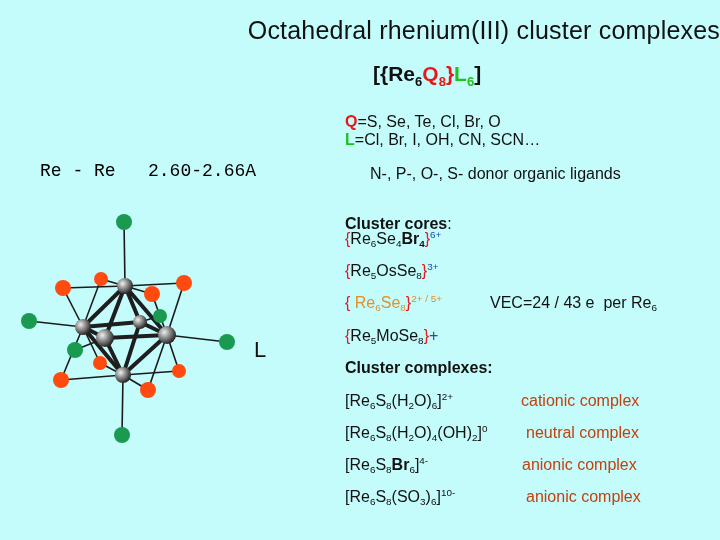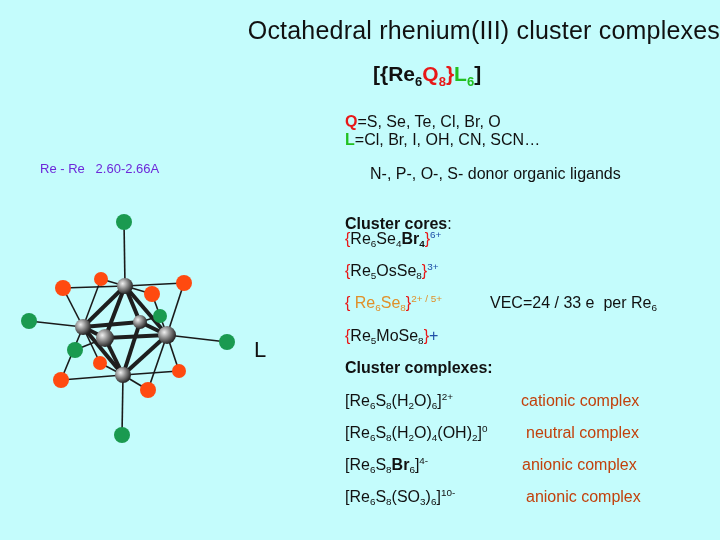--- a/index.html
+++ b/index.html
@@ -16,21 +16,21 @@
     .txt { font-size:16px; }
     .formula-main { font-size:21px; font-weight:bold; color:#111; }
     .red { color:#e81818; }
     .green { color:#22c020; }
     .orange { color:#e0902a; }
     .blue { color:#1f4fa8; }
     .navy { color:#c2410c; }
     .bold { font-weight:bold; }
     sub { font-size:0.62em; vertical-align:-0.35em; line-height:0; }
     sup { font-size:0.62em; vertical-align:0.65em; line-height:0; }
-    .serif { font-family:Liberation Sans, sans-serif; font-size:13px; color:#6d28d9; }
+    .serif { font-family:Liberation Mono, monospace; font-size:18px; color:#000000; }
     .label-L { font-size:22px; color:#111; }
     svg { position:absolute; left:0; top:0; }
   </style>
 </head>
 <body>
 
 <div class="title">Octahedral rhenium(III) cluster complexes</div>
 
 <div class="abs formula-main" style="left:345px;top:62px;margin-left:28px;">
   <span style="color:#111">[{</span><span>Re</span><sub>6</sub><span class="red">Q</span><sub class="red">8</sub><span class="red">}</span><span class="green">L</span><sub class="green">6</sub><span>]</span>
@@ -58,21 +58,21 @@
 
 <div class="abs txt" style="left:345px;top:262px;">
   <span class="red">{</span><span>Re</span><sub>5</sub><span>OsSe</span><sub>8</sub><span class="red">}</span><sup class="blue">3+</sup>
 </div>
 
 <div class="abs txt" style="left:345px;top:294px;">
   <span class="red">{ </span><span class="orange">Re</span><sub class="orange">6</sub><span class="orange">Se</span><sub class="orange">8</sub><span class="red">}</span><sup class="orange">2+ / 5+</sup>
 </div>
 
 <div class="abs txt" style="left:490px;top:294px;">
-  <span style="white-space:pre">VEC=24 / 33 e  per Re</span><sub>6</sub>
+  <span style="white-space:pre">VEC=24 / 43 e  per Re</span><sub>6</sub>
 </div>
 
 <div class="abs txt" style="left:345px;top:327px;">
   <span class="red">{</span><span>Re</span><sub>5</sub><span>MoSe</span><sub>8</sub><span class="red">}</span><span class="blue">+</span>
 </div>
 
 <div class="abs txt bold" style="left:345px;top:359px;">Cluster complexes:</div>
 
 <div class="abs txt" style="left:345px;top:392px;">[Re<sub>6</sub>S<sub>8</sub>(H<sub>2</sub>O)<sub>6</sub>]<sup>2+</sup></div>
 <div class="abs txt navy" style="left:521px;top:392px;">cationic complex</div>

